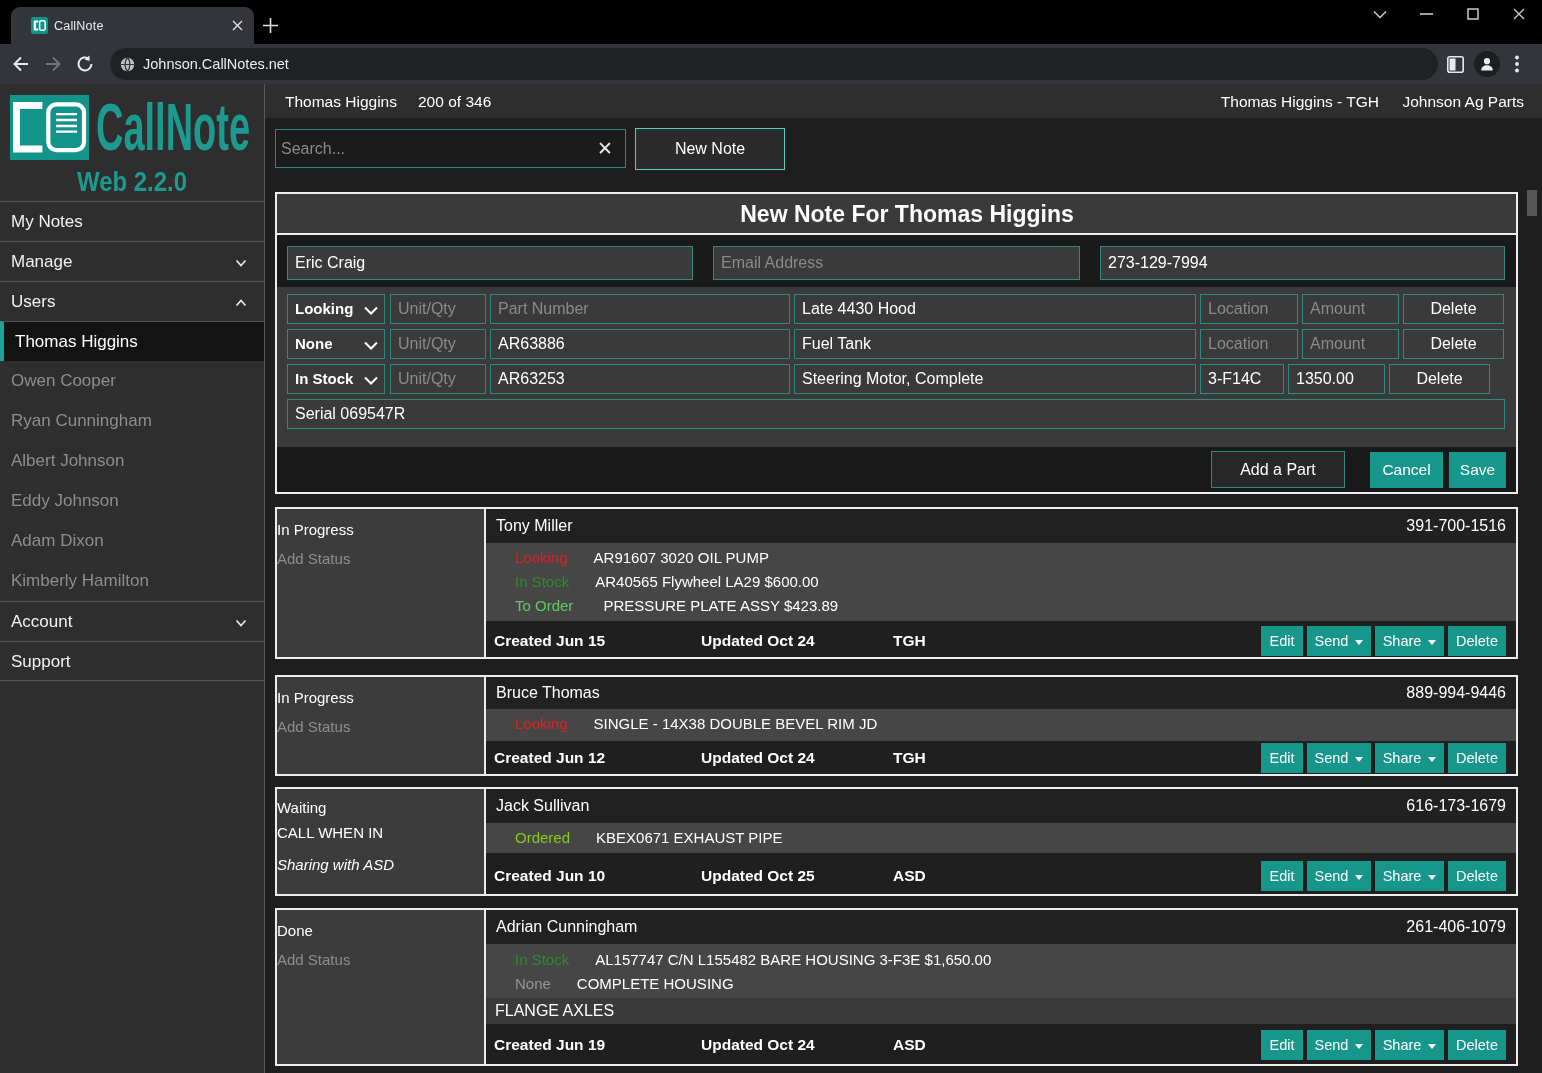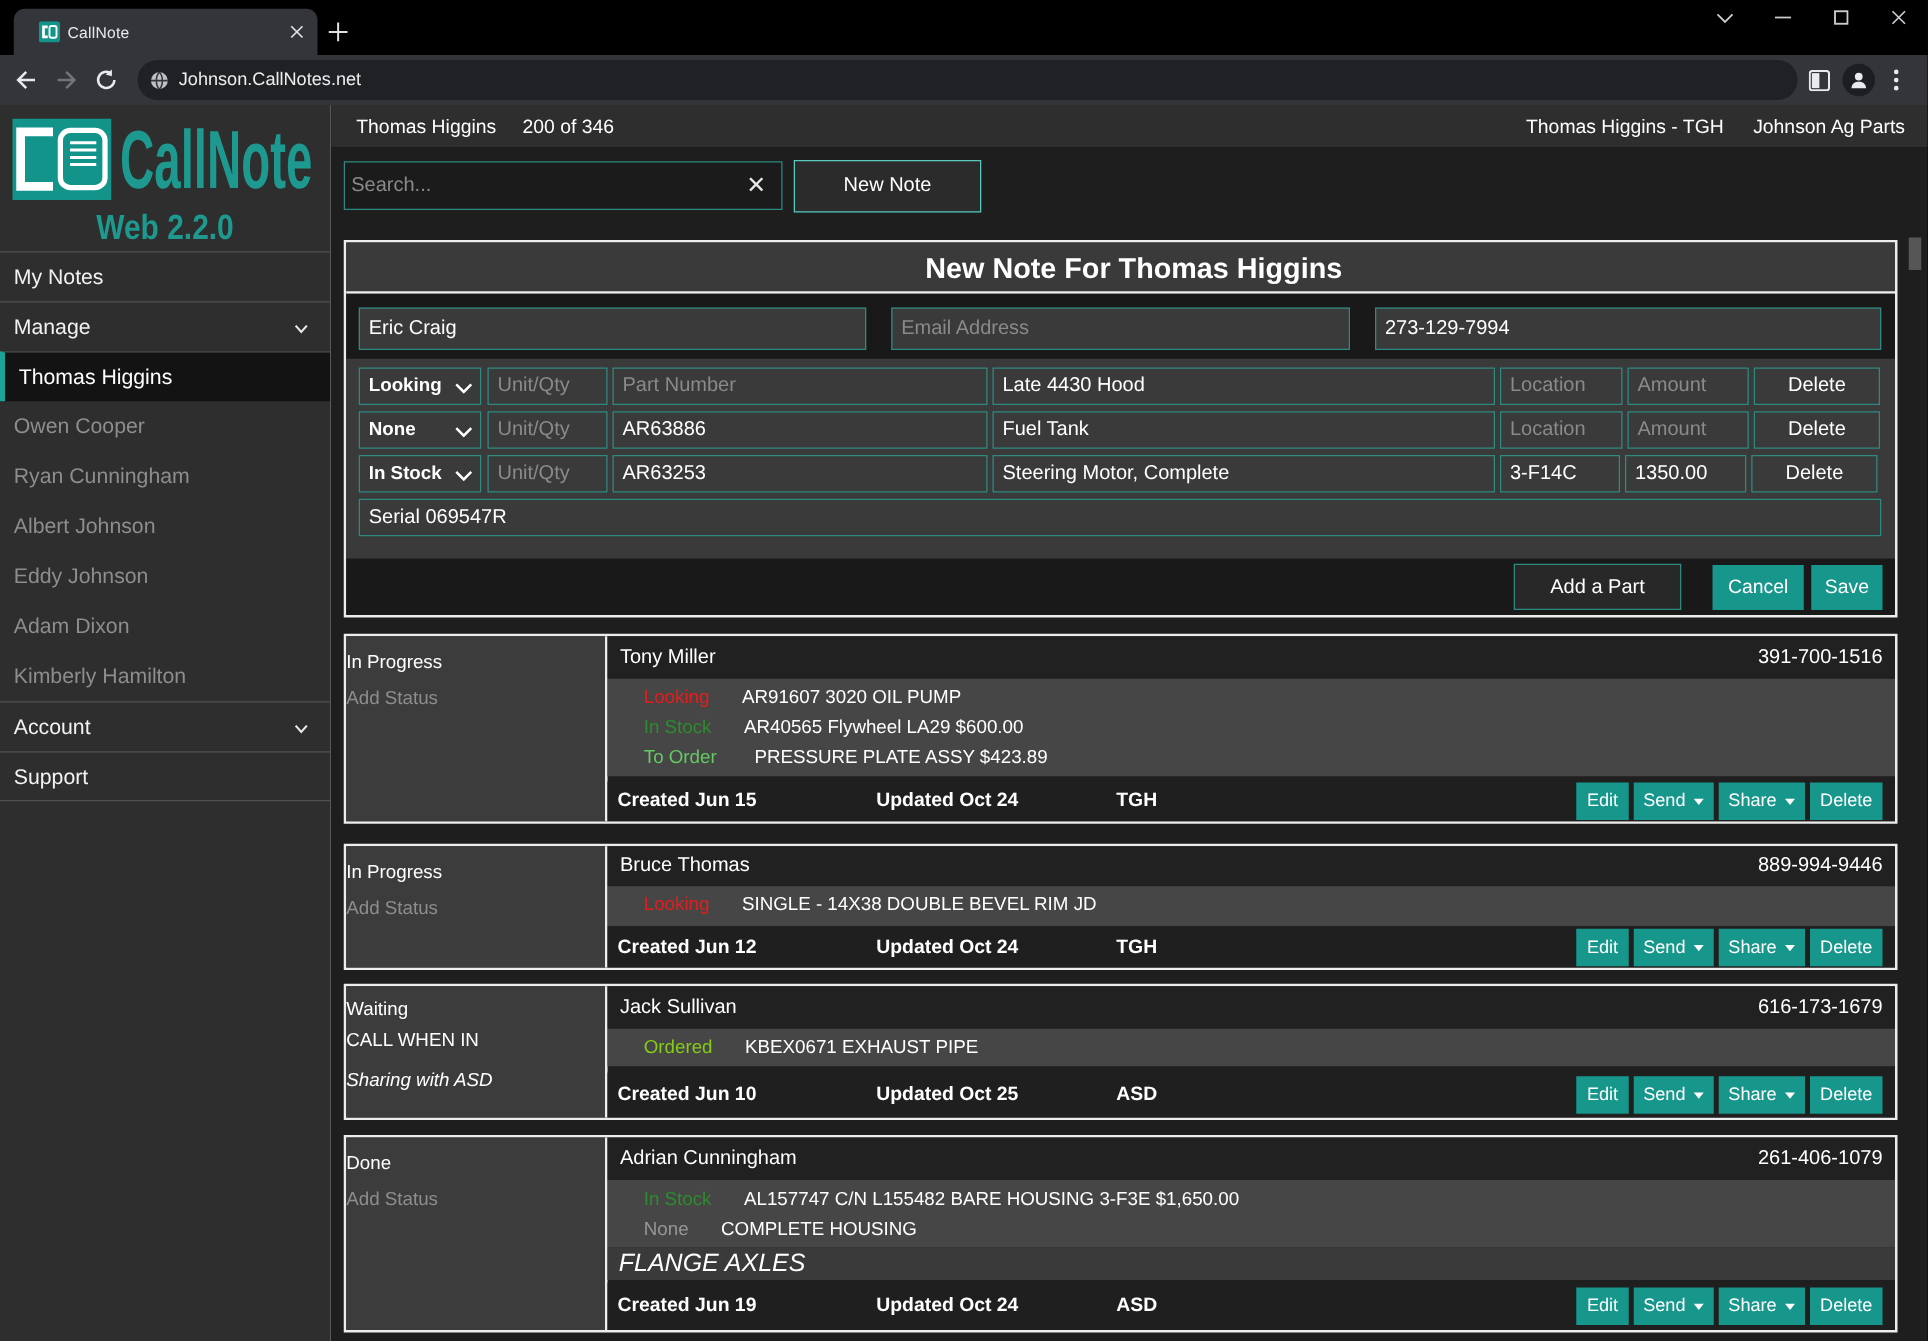--- a/index.html
+++ b/index.html
@@ -45,21 +45,21 @@
 .lcol{width:209px;background:#3c3c3c;border-right:2px solid #ededed;text-align:left;font-size:15px;flex-shrink:0}
 .cmain{flex:1;display:flex;flex-direction:column;min-width:0}
 .chead{background:#212121;display:flex;justify-content:space-between;align-items:center;padding:0 10px 0 10px;font-size:16px}
 .cstatus{background:#464646;font-size:15px}
 .sline{height:24px;line-height:24px;padding-left:29px;white-space:nowrap}
 .lred{color:#e61c1c;margin-right:26px}
 .lgreen{color:#2e8b2e;margin-right:26px}
 .llime{color:#63ca63;margin-right:26px}
 .lblue{color:#84cc16;margin-right:26px}
 .lgray{color:#969696;margin-right:26px}
-.cnotes{background:#3a3a3a;font-size:20px;font-style:italic;padding-left:9px;display:flex;align-items:center}
+.cnotes{background:#3a3a3a;font-size:16px;padding-left:9px;display:flex;align-items:center}
 .cfoot{background:#1f1f1f;display:flex;align-items:center;font-size:15.5px;font-weight:bold;margin-top:auto}
 .cfoot .c1{padding-left:8px;width:215px}
 .cfoot .c2{width:192px}
 .cfoot .c3{flex:1}
 .btn{background:#17968b;color:#fff;font-size:14.5px;font-weight:normal;height:30px;line-height:30px;text-align:center;margin-left:4px;flex-shrink:0}
 .cfoot .btn:last-child{margin-right:10px}
 .tri{display:inline-block;width:0;height:0;border-left:4.5px solid transparent;border-right:4.5px solid transparent;border-top:5px solid #fff;margin-left:7px;vertical-align:1px}
 
 #scrollthumb{left:1527px;top:190px;width:10px;height:26px;background:#565656}
 </style>
@@ -139,20 +139,25 @@
     <text x="96" y="66" font-size="66" font-weight="bold" fill="#1d998f" textLength="154" lengthAdjust="spacingAndGlyphs">CallNote</text>
     <text x="77" y="107" font-size="28" font-weight="bold" fill="#1d998f" textLength="110" lengthAdjust="spacingAndGlyphs">Web 2.2.0</text>
   </svg>
   <div id="menu">
     <div class="it">My Notes</div>
     <div class="it">Manage<span class="chev">
           <svg width="12" height="12" viewBox="0 0 12 12">
             <path d="M1.5 3.5 L6 8.5 L10.5 3.5" stroke="#e8e8e8" stroke-width="1.7" fill="none"></path>
           </svg>
         </span></div>
+    <div class="it">Users<span class="chev">
+          <svg width="12" height="12" viewBox="0 0 12 12">
+            <path d="M1.5 8.5 L6 3.5 L10.5 8.5" stroke="#e8e8e8" stroke-width="1.7" fill="none"></path>
+          </svg>
+        </span></div>
     <div class="it active">Thomas Higgins</div>
     <div class="it gray nb">Owen Cooper</div>
     <div class="it gray nb">Ryan Cunningham</div>
     <div class="it gray nb">Albert Johnson</div>
     <div class="it gray nb">Eddy Johnson</div>
     <div class="it gray nb">Adam Dixon</div>
     <div class="it gray nb">Kimberly Hamilton</div>
     <div class="it">Account<span class="chev">
           <svg width="12" height="12" viewBox="0 0 12 12">
             <path d="M1.5 3.5 L6 8.5 L10.5 3.5" stroke="#e8e8e8" stroke-width="1.7" fill="none"></path>
@@ -208,21 +213,21 @@
       </div>
       <div class="prow">
         <div class="inp sel" style="width:98px">In Stock<span class="chev">
               <svg width="14" height="9" viewBox="0 0 14 9">
                 <path d="M1 1.5 L7 7.5 L13 1.5" stroke="#fff" stroke-width="2" fill="none"></path>
               </svg>
             </span></div>
         <div class="inp ph" style="width:96px;margin-left:5px">Unit/Qty</div>
         <div class="inp" style="width:300px;margin-left:4px">AR63253</div>
         <div class="inp" style="width:402px;margin-left:4px">Steering Motor, Complete</div>
-        <div class="inp" style="width:96px;margin-left:4px">3-F14C</div>
+        <div class="inp" style="width:84px;margin-left:4px">3-F14C</div>
         <div class="inp" style="width:97px;margin-left:4px">1350.00</div>
         <div class="inp" style="width:101px;margin-left:4px;text-align:center;padding-left:0">Delete</div>
       </div>
       <div class="prow" style="margin-top:5px">
         <div class="inp" style="width:1218px">Serial 069547R</div>
       </div>
     </div>
     <div id="pfoot">
       <div style="width:134px;height:37px;border:1px solid #2e8a81;background:#282828;text-align:center;line-height:35px;font-size:16px">Add a Part</div>
       <div class="tealbtn" style="width:73px;margin-left:25px">Cancel</div>

